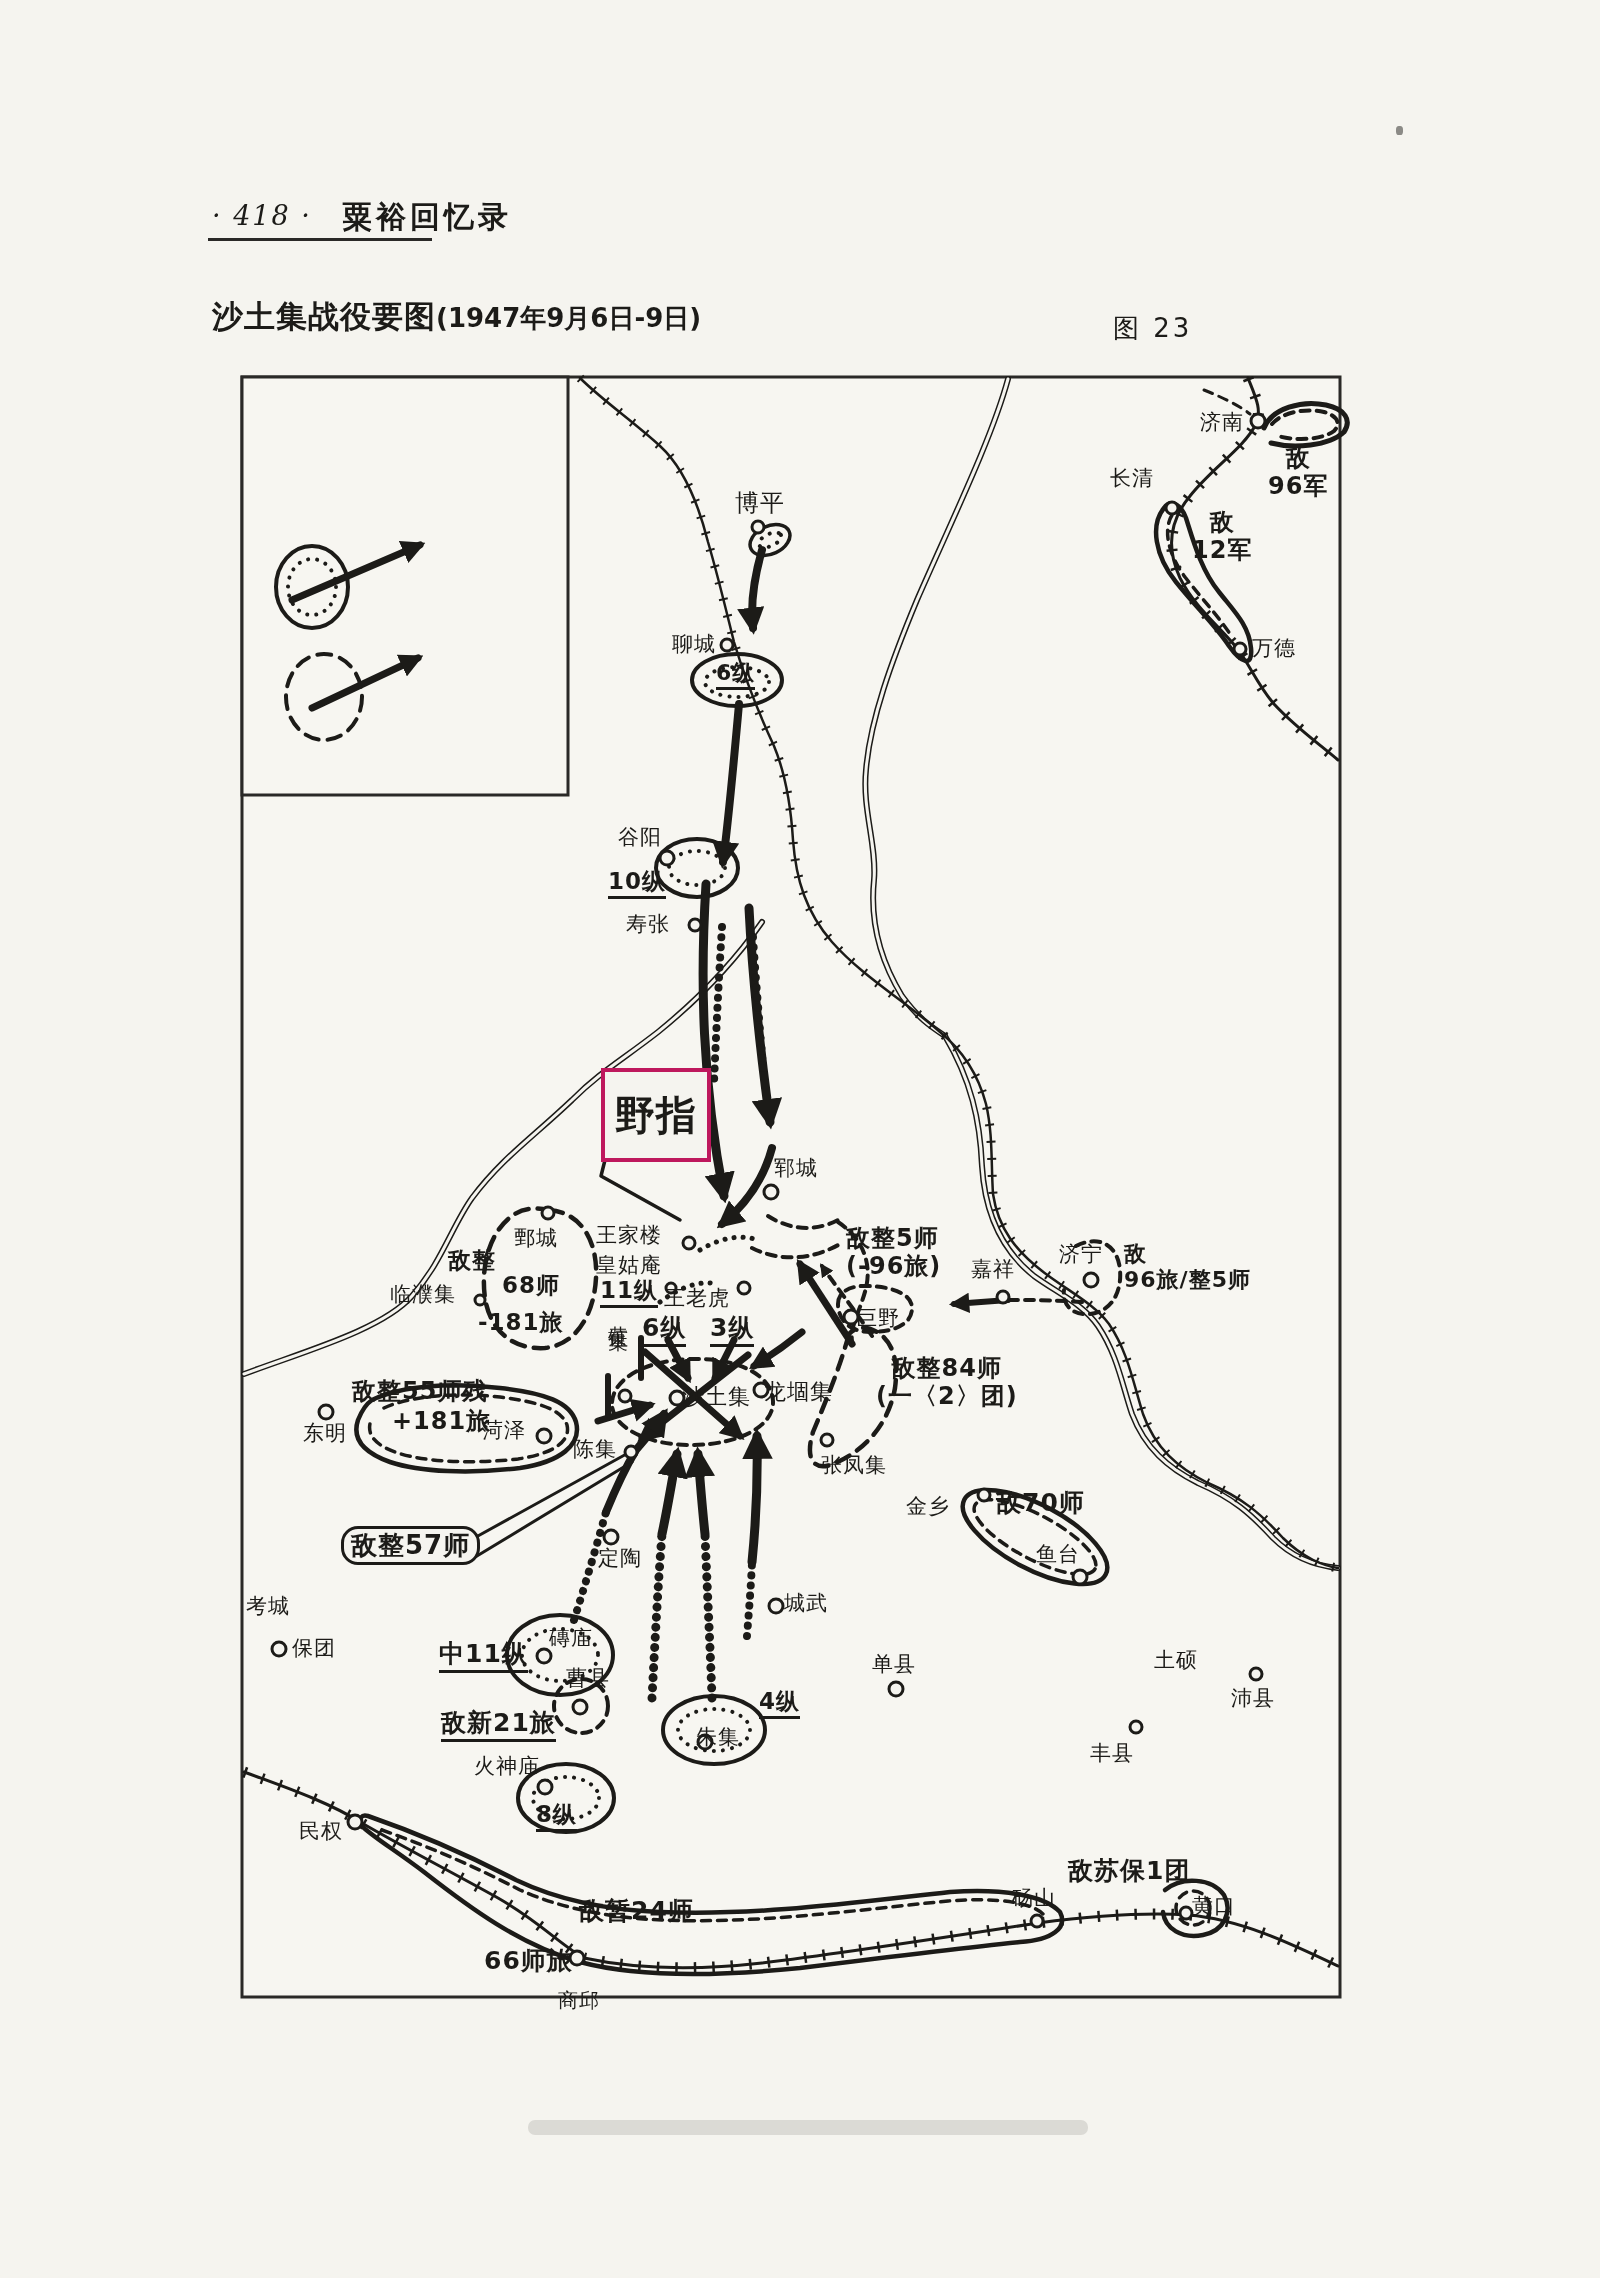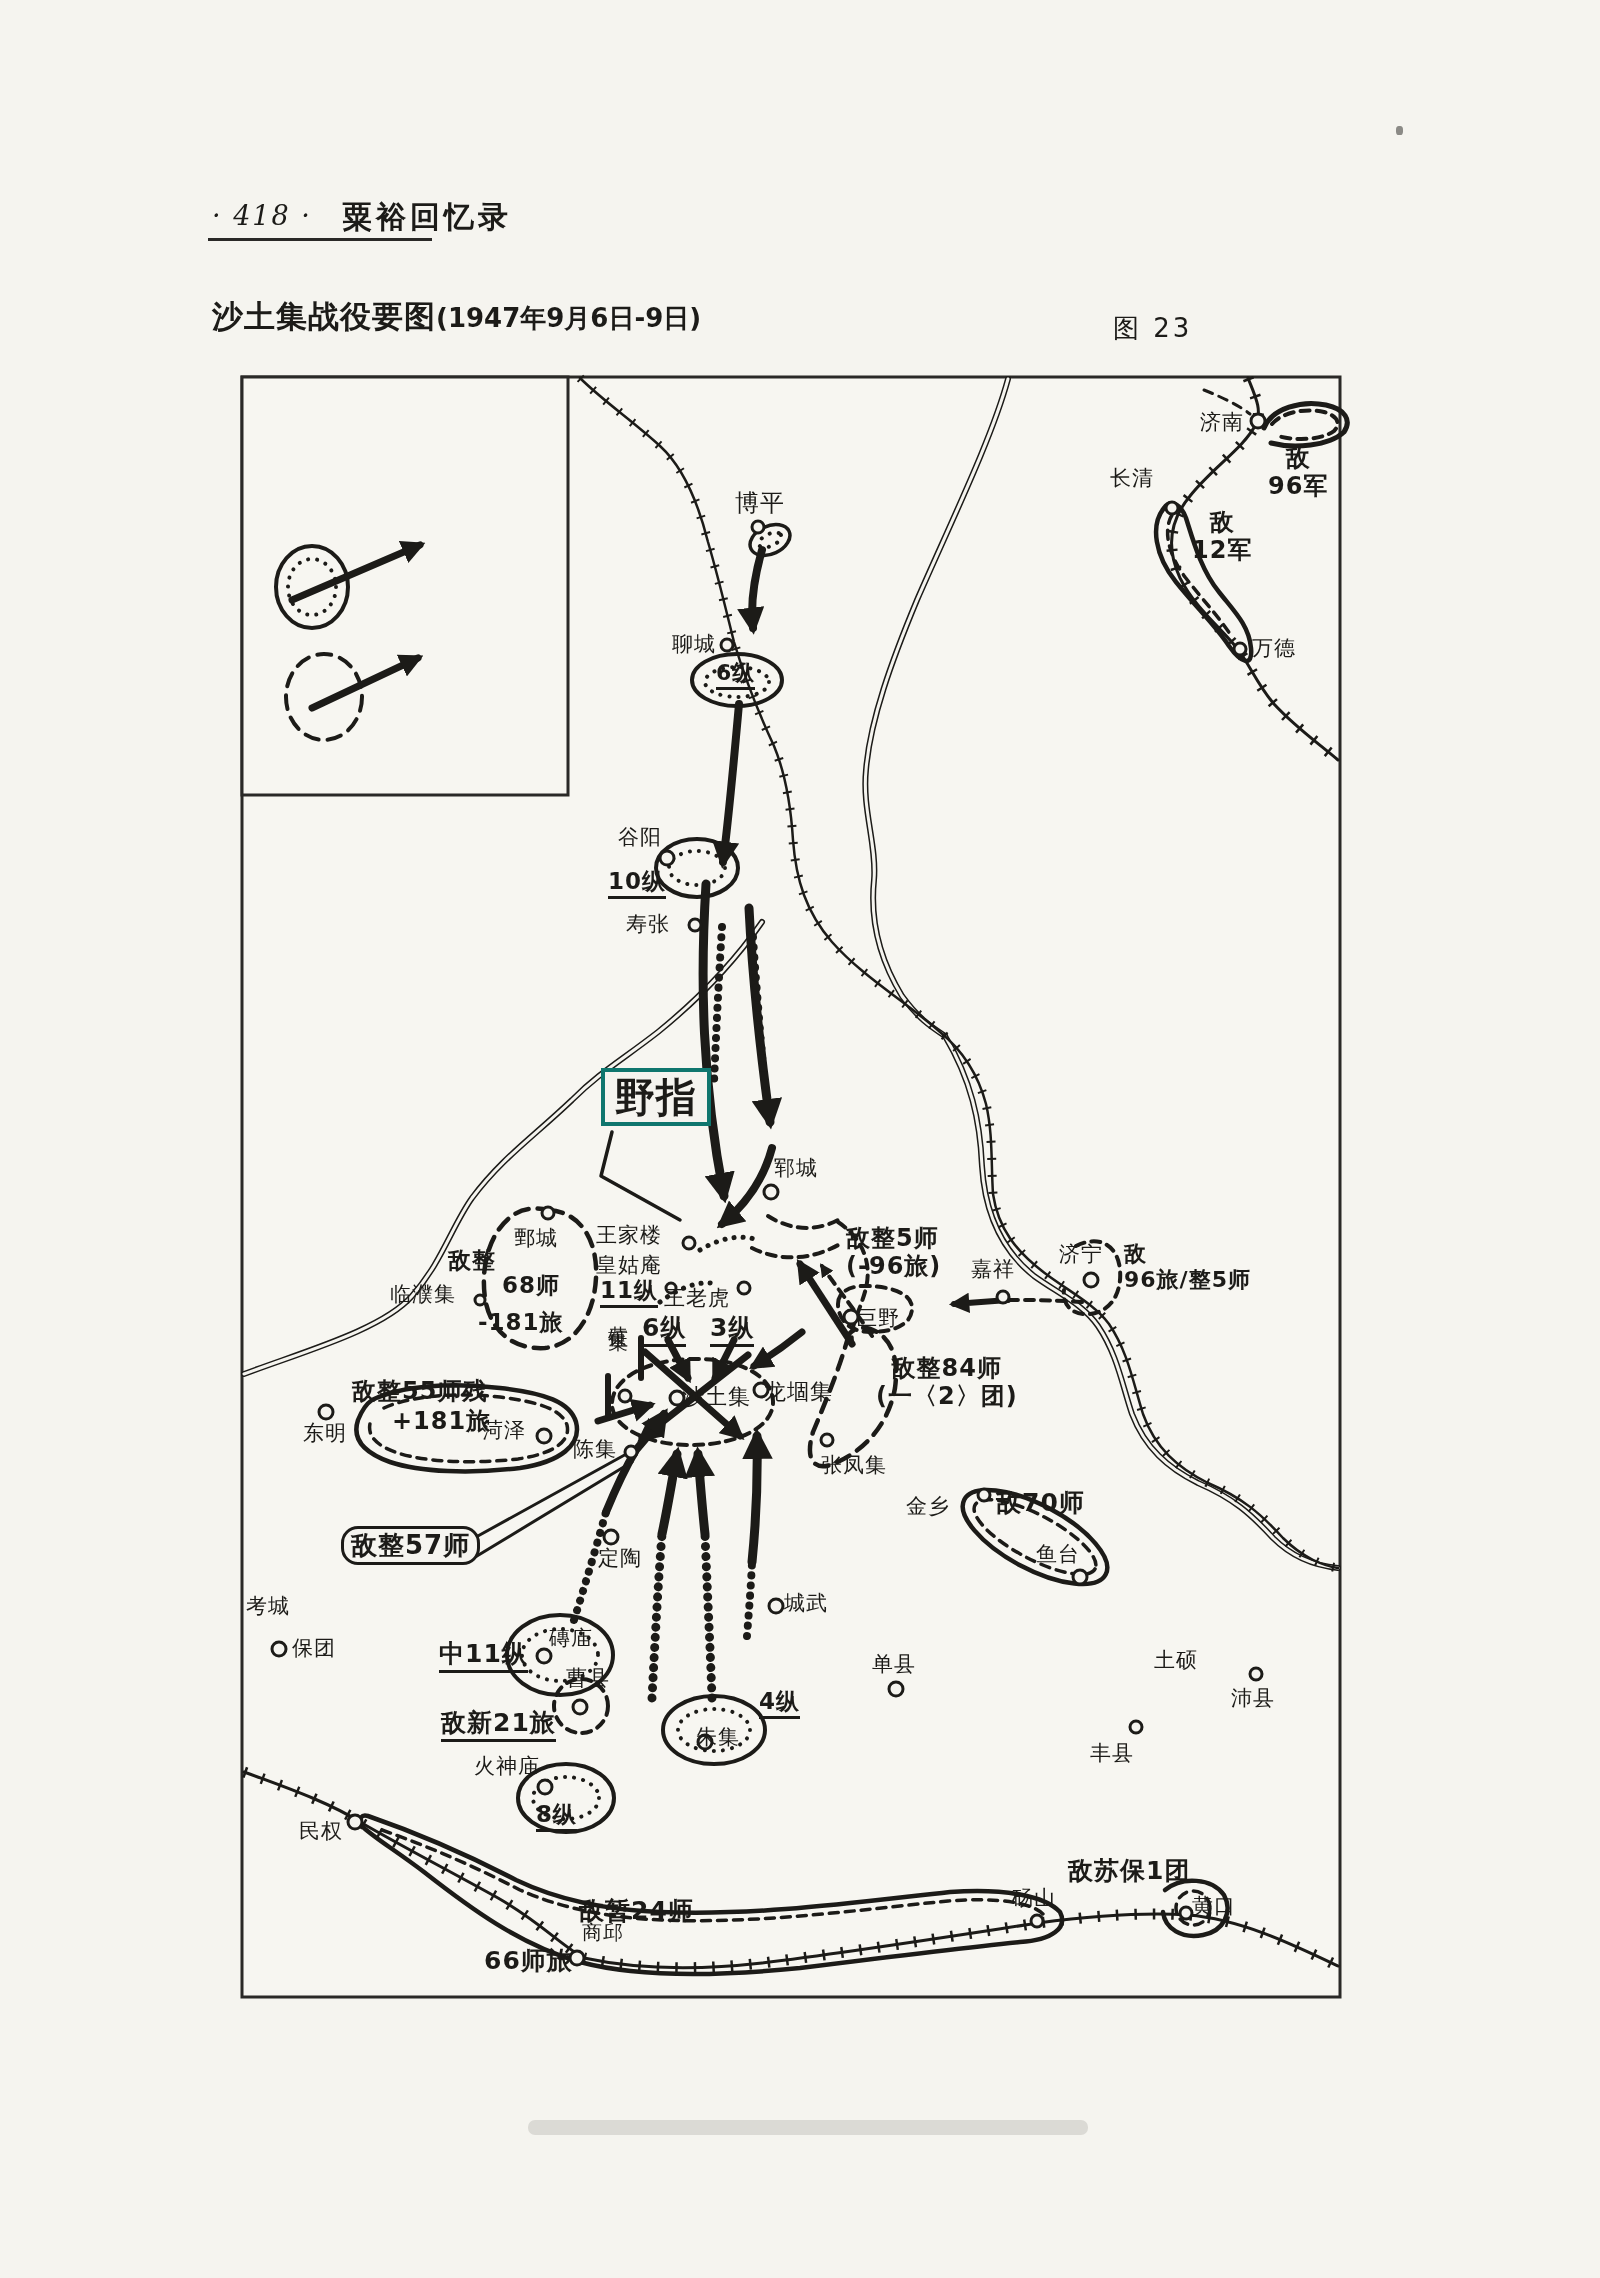--- a/index.html
+++ b/index.html
@@ -9,21 +9,21 @@
     font-family:"DejaVu Sans","Liberation Sans",sans-serif;
     overflow:hidden;
   }
   .abs{position:absolute;}
   .lbl{position:absolute;line-height:1.18;letter-spacing:1px;white-space:pre-line;z-index:30;}
   .b{font-weight:bold;}
   .u{border-bottom:3px solid #1c1b18;padding-bottom:1px;}
   .v{writing-mode:vertical-rl;text-orientation:upright;letter-spacing:3px;}
   .ctr{text-align:center;}
   .box{border:3px solid #1c1b18;padding:2px 7px;background:#f5f4ef;line-height:1.1;}
-  .boxbig{border:4px solid #0f766e;padding:3px 10px;background:#f5f4ef;line-height:1.1;}
+  .boxbig{border:4px solid #be185d;padding:21px 10px;background:#f5f4ef;line-height:1.1;}
   #page-num{font-family:"DejaVu Serif","Liberation Serif",serif;font-style:italic;font-size:27px;letter-spacing:2px;}
   #book-title{font-size:30px;font-weight:bold;letter-spacing:4px;}
   #hdr-rule{left:208px;top:238px;width:224px;height:3px;background:#2a2927;}
   #map-title{left:212px;top:296px;font-size:31px;font-weight:bold;letter-spacing:1px;}
   #map-title .date{font-size:26px;font-weight:bold;letter-spacing:0;}
   #fig-num{left:1113px;top:311px;font-size:26px;letter-spacing:3px;}
   #legend-title{left:318px;top:414px;font-size:32px;font-weight:bold;letter-spacing:42px;white-space:nowrap;}
   #legend-unit{left:320px;top:522px;font-size:21px;font-weight:bold;border-bottom:3px solid #1c1b18;}
   #legend-our{left:452px;top:546px;font-size:29px;font-weight:bold;letter-spacing:2px;}
   #legend-enemy{left:448px;top:668px;font-size:29px;font-weight:bold;letter-spacing:2px;}
@@ -301,21 +301,21 @@
     <div class="lbl" style="left: 784px; top: 1591px; font-size: 21px;">城武</div>
     <div class="lbl" style="left: 872px; top: 1652px; font-size: 21px;">单县</div>
     <div class="lbl" style="left: 906px; top: 1494px; font-size: 21px;">金乡</div>
     <div class="lbl b" style="left: 996px; top: 1488px; font-size: 25px;">敌70师</div>
     <div class="lbl" style="left: 1036px; top: 1542px; font-size: 21px;">鱼台</div>
     <div class="lbl" style="left: 1154px; top: 1648px; font-size: 21px;">土硕</div>
     <div class="lbl" style="left: 1090px; top: 1741px; font-size: 21px;">丰县</div>
     <div class="lbl" style="left: 1231px; top: 1686px; font-size: 21px;">沛县</div>
     <div class="lbl" style="left: 299px; top: 1819px; font-size: 21px;">民权</div>
     <div class="lbl b" style="left: 579px; top: 1896px; font-size: 25px;">敌暂24师</div>
-    <div class="lbl" style="left: 558px; top: 1921px; font-size: 20px; margin-left: 24px;">商邱</div>
+    <div class="lbl" style="left: 558px; top: 1989px; font-size: 20px;">商邱</div>
     <div class="lbl b" style="left: 484px; top: 1946px; font-size: 25px;">66师旅</div>
     <div class="lbl" style="left: 1012px; top: 1886px; font-size: 21px;">砀山</div>
     <div class="lbl b" style="left: 1068px; top: 1856px; font-size: 25px;">敌苏保1团</div>
     <div class="lbl" style="left: 1192px; top: 1894px; font-size: 21px;">黄口</div>
   </div>
 
 <div id="smudge" class="abs"></div>
 <div id="speck" class="abs"></div>
 
 </body></html>

